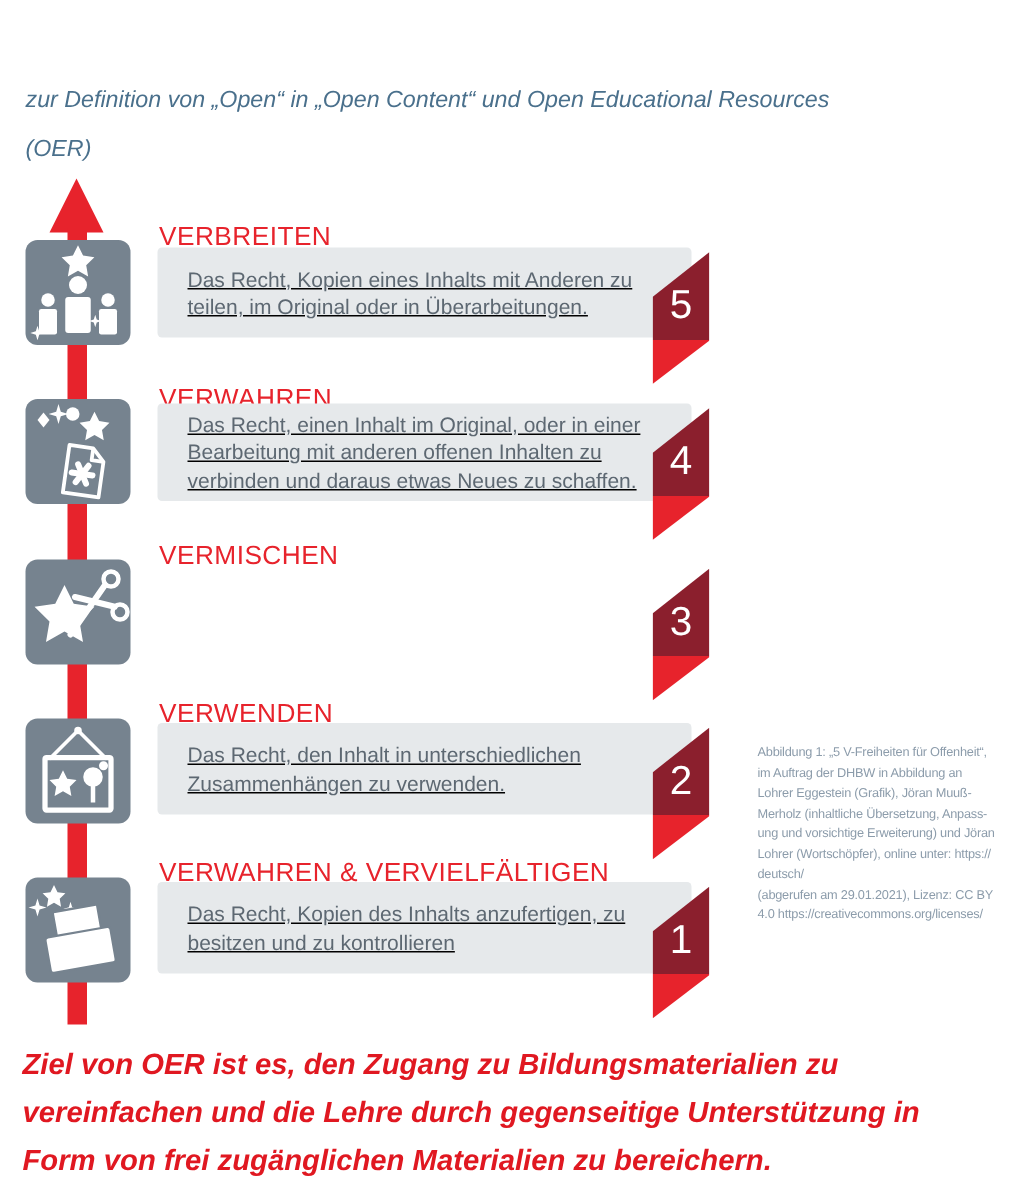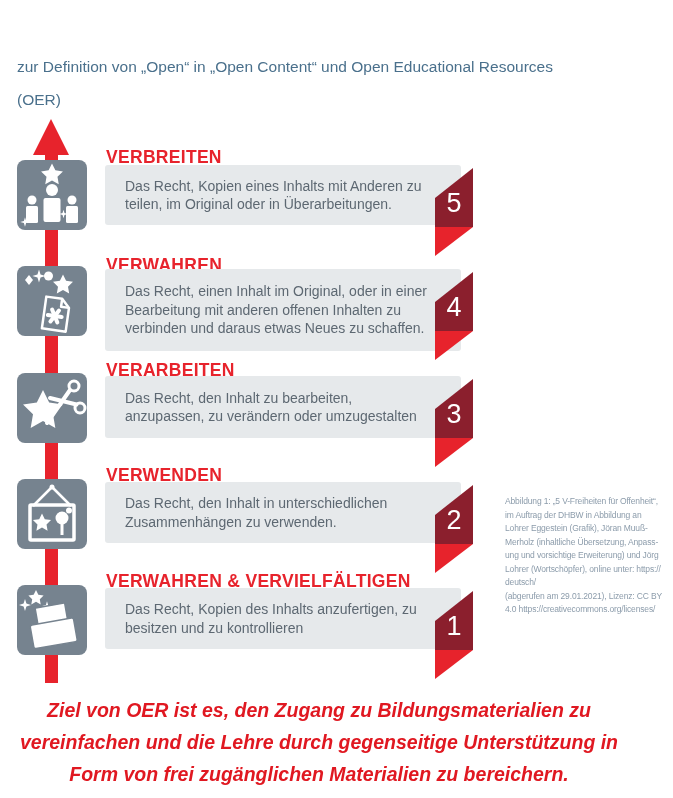--- a/index.html
+++ b/index.html
@@ -8,52 +8,52 @@
     --subtitle:#4a708c; --caption:#8c9cab; --footer:#e01821;
   }
   *{margin:0;padding:0;box-sizing:border-box;}
   html,body{width:673px;height:798px;background:#fff;
     font-family:"Liberation Sans","DejaVu Sans",sans-serif;overflow:hidden;}
   .stage{position:relative;width:673px;height:798px;background:#fff;}
 
   .title{position:absolute;left:17px;top:8px;font-size:23px;font-weight:bold;
     color:var(--title);letter-spacing:.2px;}
   .subtitle{position:absolute;left:17px;top:50px;width:540px;font-size:15.5px;
-    color:var(--subtitle);line-height:33px;}
+    font-style:italic;color:var(--subtitle);line-height:33px;}
 
   .arrow-head{position:absolute;left:33px;top:119px;width:0;height:0;
     border-left:18px solid transparent;border-right:18px solid transparent;
     border-bottom:36px solid var(--accent);}
   .arrow-bar{position:absolute;left:45px;top:152px;width:13px;height:531px;
     background:var(--accent);}
 
   .icon-box{position:absolute;left:17px;width:70px;height:70px;
     background:var(--slate);border-radius:8px;z-index:2;}
   .icon-box svg{display:block;width:70px;height:70px;}
 
-  .sec-head{position:absolute;left:106px;font-size:17.5px;font-weight:bold;
+  .sec-head{position:absolute;left:106px;font-size:17.5px;font-weight:normal;
     color:var(--accent);letter-spacing:.3px;z-index:1;}
   .sec-box{position:absolute;left:105px;width:356px;background:var(--boxbg);
     border-radius:3px;display:flex;align-items:center;
-    padding:2px 28px 2px 20px;z-index:1;}
+    padding:2px 28px 2px 20px;z-index:1;text-decoration:underline;}
   .sec-box p{font-size:14px;line-height:18.5px;color:var(--bodytext);}
 
   .badge{position:absolute;left:435px;width:38px;height:88px;z-index:3;
     clip-path:polygon(0 34%,100% 0,100% 67%,0 100%);
     background:linear-gradient(180deg,var(--maroon) 0 66.5%,var(--accent) 66.5% 100%);}
   .badge-num{position:absolute;left:0;top:21px;width:100%;text-align:center;
     color:#fff;font-size:27px;line-height:28px;}
 
   .caption{position:absolute;left:505px;top:495px;width:168px;
     font-size:8.5px;color:var(--caption);
     line-height:13.5px;letter-spacing:-0.15px;}
   .caption div{white-space:nowrap;}
 
   .footer{position:absolute;left:15px;top:694px;width:608px;font-size:19.5px;
-    font-weight:bold;font-style:italic;color:var(--footer);line-height:32px;text-align:center;}
+    font-weight:bold;font-style:italic;color:var(--footer);line-height:32px;}
 </style>
 </head>
 <body>
 
 <svg width="0" height="0" style="position:absolute" aria-hidden="true">
   <defs>
     <polygon id="star5" points="0,-10 2.94,-4.05 9.51,-3.09 4.76,1.55 5.88,8.09 0,4.8 -5.88,8.09 -4.76,1.55 -9.51,-3.09 -2.94,-4.05"></polygon>
     <polygon id="star4" points="0,-6 1.4,-1.4 6,0 1.4,1.4 0,6 -1.4,1.4 -6,0 -1.4,-1.4"></polygon>
   </defs>
 </svg>
@@ -80,21 +80,21 @@
       <circle cx="15" cy="40" r="4.5" fill="#fff"></circle>
       <rect x="9" y="46" width="12" height="17" rx="1.5" fill="#fff"></rect>
       <circle cx="55" cy="40" r="4.5" fill="#fff"></circle>
       <rect x="49" y="46" width="12" height="17" rx="1.5" fill="#fff"></rect>
       <use href="#star4" fill="#fff" transform="translate(8 62) scale(0.8)"></use>
       <use href="#star4" fill="#fff" transform="translate(46.5 54) scale(0.7)"></use>
     </svg>
   </div>
 
   <h2 class="sec-head" style="top:255px">VERWAHREN</h2>
-  <div class="sec-box" style="top:269px;height:82px">
+  <div class="sec-box" style="top:269px;height:65px">
     <p>Das Recht, einen Inhalt im Original, oder in einer Bearbeitung mit anderen offenen Inhalten zu verbinden und daraus etwas Neues zu schaffen.</p>
   </div>
   <div class="badge" style="top:272px">
     <span class="badge-num">4</span>
   </div>
   <div class="icon-box" style="top:266px">
     <svg viewBox="0 0 70 70">
       <polygon points="12,9 16,14 12,19 8,14" fill="#fff"></polygon>
       <use href="#star4" fill="#fff" transform="translate(22 10) scale(1.1)"></use>
       <circle cx="31.5" cy="10" r="4.5" fill="#fff"></circle>
@@ -104,24 +104,21 @@
         <path d="M43,32 L43,40 L51,40" fill="none" stroke="#fff" stroke-width="2.5" stroke-linejoin="round"></path>
         <g stroke="#fff" stroke-width="4" stroke-linecap="round">
           <line x1="31" y1="50" x2="45" y2="50"></line>
           <line x1="34.5" y1="44" x2="41.5" y2="56"></line>
           <line x1="41.5" y1="44" x2="34.5" y2="56"></line>
         </g>
       </g>
     </svg>
   </div>
 
-  <h2 class="sec-head" style="top:360px">VERARBEITEN</h2>
-  <div class="sec-box" style="top:376px;height:62px">
-    <p>Das Recht, den Inhalt zu bearbeiten, anzupassen, zu verändern oder umzugestalten</p>
-  </div>
+  <h2 class="sec-head" style="top:360px">VERMISCHEN</h2>
   <div class="badge" style="top:379px">
     <span class="badge-num">3</span>
   </div>
   <div class="icon-box" style="top:373px">
     <svg viewBox="0 0 70 70">
       <use href="#star5" fill="#fff" transform="translate(26 38) scale(2.1)"></use>
       <g stroke="#fff" fill="none">
         <circle cx="57" cy="13" r="5" stroke-width="3"></circle>
         <circle cx="63" cy="35" r="5" stroke-width="3"></circle>
         <line x1="53" y1="17" x2="30" y2="50" stroke-width="4" stroke-linecap="round"></line>
@@ -169,21 +166,21 @@
         <rect x="14" y="36" width="44" height="24" rx="2" fill="#fff" stroke="#76838f" stroke-width="1.5"></rect>
       </g>
     </svg>
   </div>
 
   <div class="caption">
     <div>Abbildung 1: „5 V-Freiheiten für Offenheit“,</div>
     <div>im Auftrag der DHBW in Abbildung an</div>
     <div>Lohrer Eggestein (Grafik), Jöran Muuß-</div>
     <div>Merholz (inhaltliche Übersetzung, Anpass-</div>
-    <div>ung und vorsichtige Erweiterung) und Jörg</div>
+    <div>ung und vorsichtige Erweiterung) und Jöran</div>
     <div>Lohrer (Wortschöpfer), online unter: https://</div>
     <div>deutsch/</div>
     <div>(abgerufen am 29.01.2021), Lizenz: CC BY</div>
     <div>4.0 https://creativecommons.org/licenses/</div>
   </div>
 
   <div class="footer">Ziel von OER ist es, den Zugang zu Bildungsmaterialien zu vereinfachen und die Lehre durch gegenseitige Unterstützung in Form von frei zugänglichen Materialien zu bereichern.</div>
 
 </div>
 

